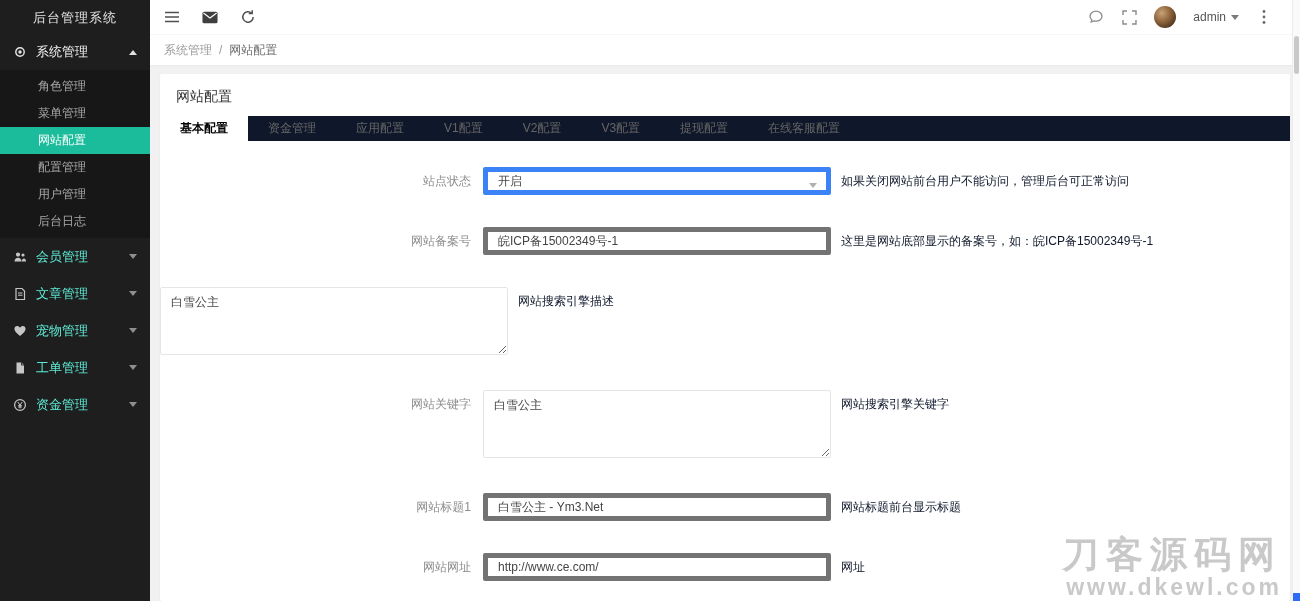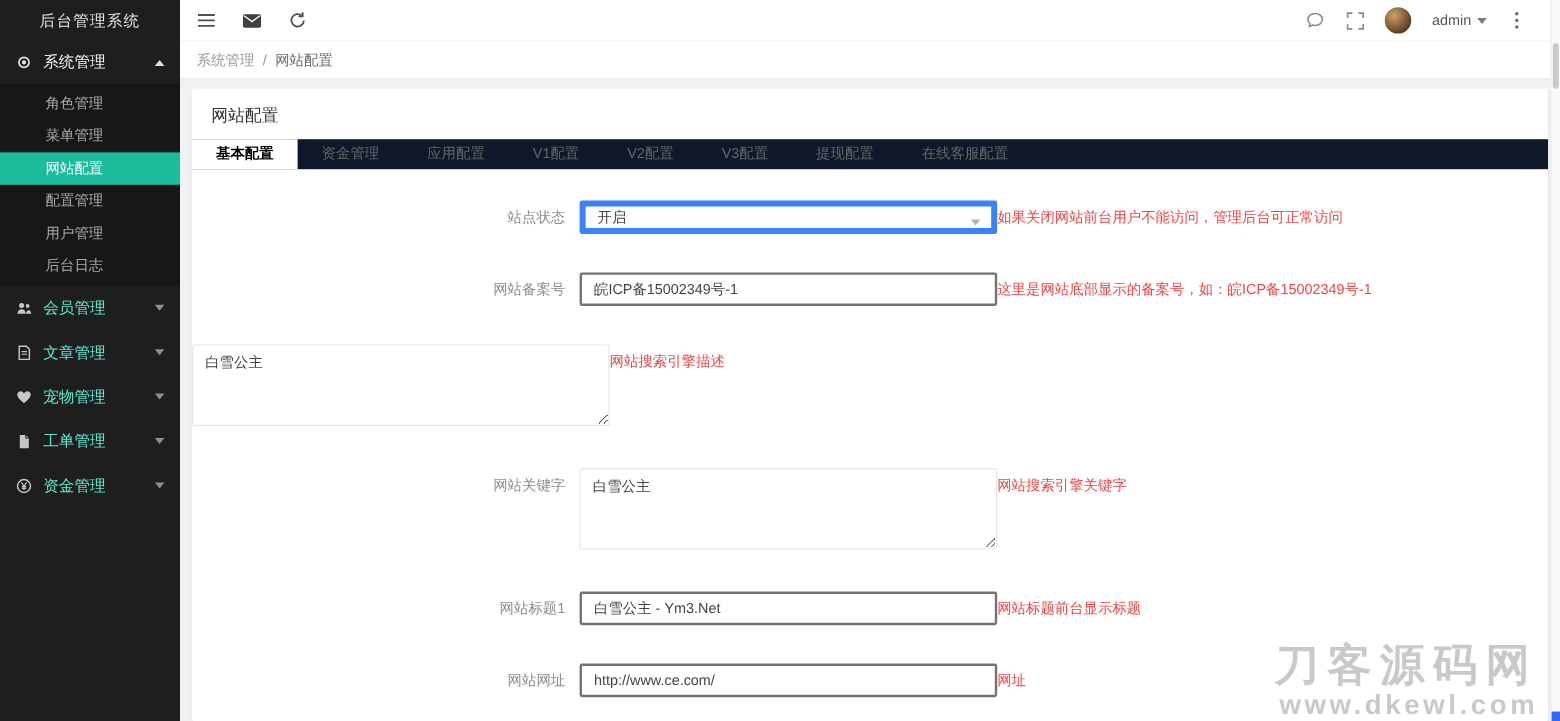--- a/index.html
+++ b/index.html
@@ -36,25 +36,25 @@
   .panel { background:#fff; height:100%; border-radius:2px; box-shadow:0 1px 2px rgba(0,0,0,.05); overflow:hidden; }
   .panel-header { height:42px; line-height:44px; padding:0 16px; font-size:14px; color:#333; }
   .tabs { height:25px; background:#0f172a; display:flex; }
   .tab { padding:0 20px; line-height:25px; font-size:12px; color:#666; cursor:pointer; white-space:nowrap; }
   .tab.active { background:#fff; color:#000; font-weight:bold; }
   
   .form { padding-top:26px; }
   .frow { display:flex; align-items:flex-start; margin-bottom:32px; }
   .flabel { width:283px; text-align:right; padding-right:12px; font-size:12px; color:#8c8c8c; line-height:28px;margin-left:40px; }
   .fctrl { width:348px; flex:0 0 348px; }
-  .tinput { width:348px; height:28px; border:2px solid #737373; border-radius:2px; padding:0 10px; font-size:12px; color:#444; outline:none; background:#fff; font-family:inherit; }
+  .tinput { width:348px; height:28px; border:5px solid #737373; border-radius:2px; padding:0 10px; font-size:12px; color:#444; outline:none; background:#fff; font-family:inherit; }
   .sel { width:348px; height:28px; border:5px solid #3b82f6; border-radius:2px; padding:0 10px; font-size:12px; color:#444; display:flex; align-items:center; background:#fff; position:relative; cursor:pointer; }
   .sel .scaret { position:absolute; right:9px; top:11px; width:0; height:0; border:4px solid transparent; border-top:5px solid #b0b0b0; }
   .tarea { width:348px; height:68px; border:1px solid #e5e5e5; border-radius:2px; padding:6px 10px; font-size:12px; color:#444; outline:none; background:#fff; font-family:inherit; resize:vertical; }
-  .fhelp { font-size:12px; color:#ef4444; line-height:28px; white-space:nowrap; }
+  .fhelp { margin-left:10px; font-size:12px; color:#0f172a; line-height:28px; white-space:nowrap; }
   
   .watermark { position:absolute; right:18px; bottom:2px; text-align:right; color:#c9c9c9; pointer-events:none; z-index:20; line-height:1.05; }
   .wm1 { font-size:37px; font-weight:900; letter-spacing:7px; }
   .wm2 { font-size:23px; font-weight:900; letter-spacing:3px; }
   .scrollbar { position:absolute; right:0; top:0; width:8px; height:601px; background:#fafafa; border-left:1px solid #ececec; z-index:30; }
   .sb-thumb { position:absolute; left:1px; right:1px; top:36px; height:38px; background:#c9c9c9; border-radius:4px; }
   .sb-corner { position:absolute; left:0; right:0; bottom:0; height:8px; background:#2e6bf6; }
   svg { display:block; }
 </style>
 </head>

